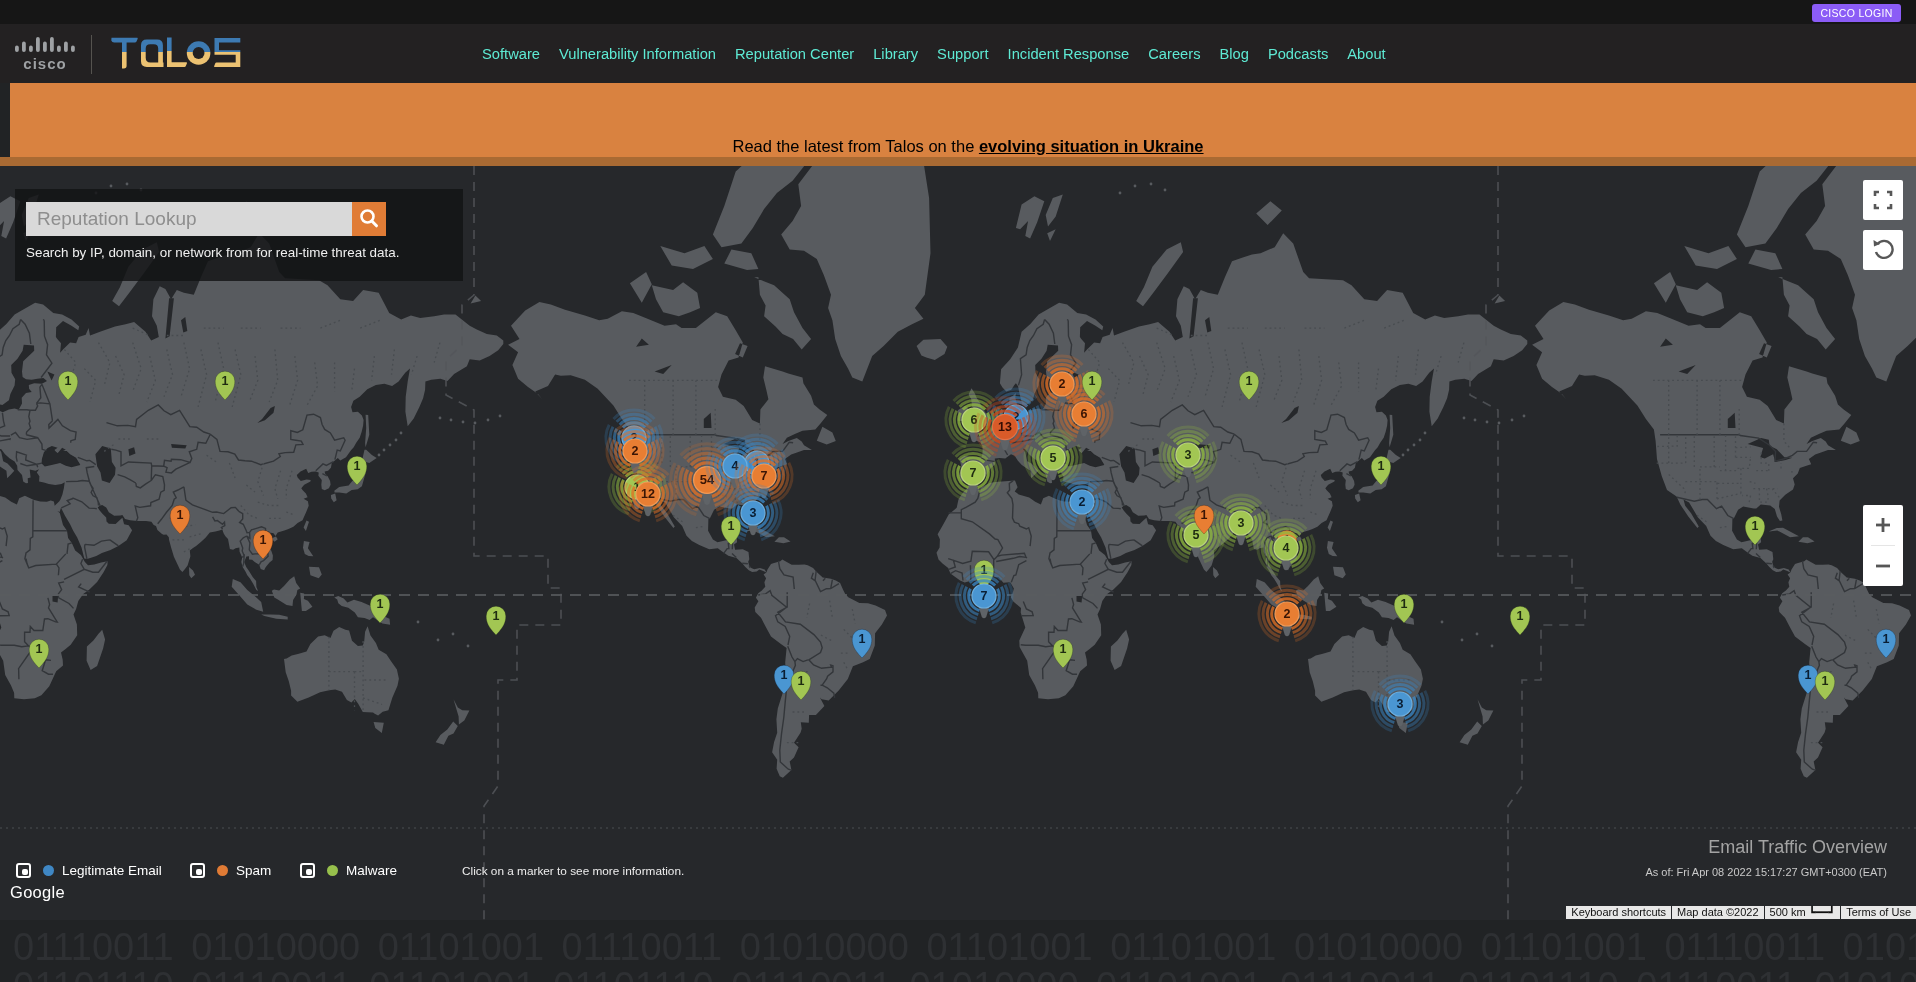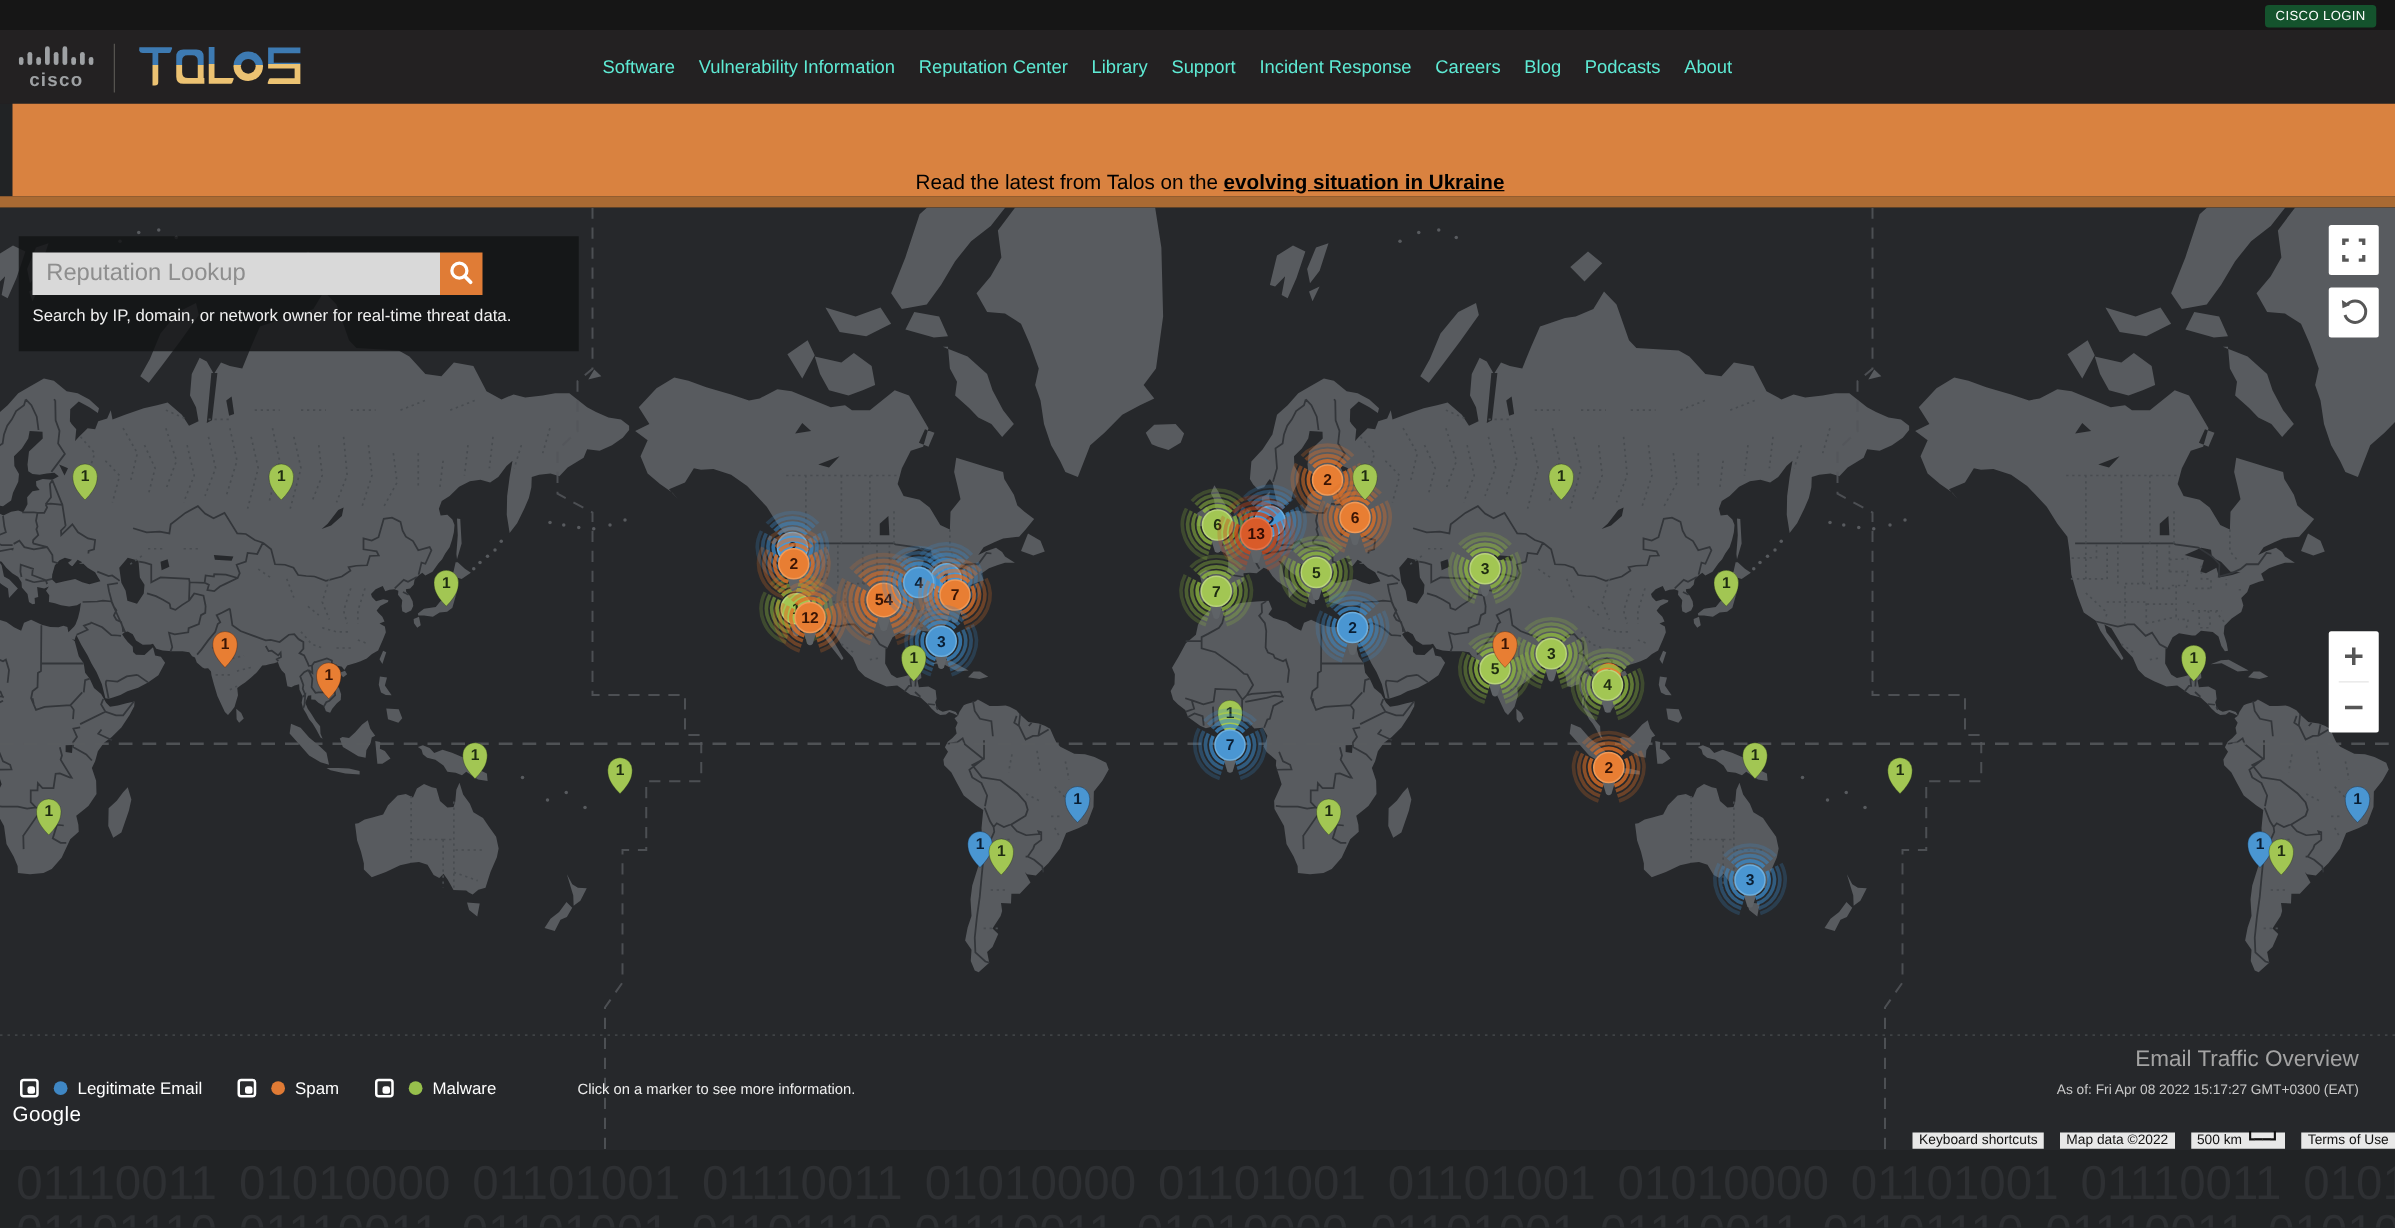--- a/index.html
+++ b/index.html
@@ -1,34 +1,34 @@
 <!DOCTYPE html>
 <html><head><meta charset="utf-8"><style>
 *{margin:0;padding:0;box-sizing:border-box}
 body{width:1916px;height:982px;overflow:hidden;background:#212325;font-family:"Liberation Sans",sans-serif;position:relative}
 .topbar{position:absolute;left:0;top:0;width:1916px;height:24px;background:#161616}
 .header{position:absolute;left:0;top:24px;width:1916px;height:59px;background:#232122}
 .sep{position:absolute;left:91px;top:35px;width:1px;height:39px;background:#55534f}
-.login{position:absolute;left:1812px;top:4px;width:89px;height:18px;background:#14532d;border-radius:3px;color:#fff;font-size:10.5px;text-align:center;line-height:18px;letter-spacing:0.3px}
+.login{position:absolute;left:1812px;top:4px;width:89px;height:18px;background:#8b5cf6;border-radius:3px;color:#fff;font-size:10.5px;text-align:center;line-height:18px;letter-spacing:0.3px}
 .nav{position:absolute;left:482px;top:46px;width:1000px;color:#5eead4;font-size:14.7px;white-space:nowrap}
 .nv{margin-right:19px}
 .banner{position:absolute;left:10px;top:83px;width:1916px;height:74px;background:#d98240;color:#000000;font-size:16.5px;text-align:center;line-height:74px;padding-top:26px}
 .banner b{text-decoration:underline}
 .bannerstrip{position:absolute;left:0;top:157px;width:1916px;height:9px;background:#a96a33}
 .mapwrap{position:absolute;left:0;top:166px;width:1916px;height:754px;overflow:hidden}
 .spanel{position:absolute;left:15px;top:23px;width:448px;height:92px;background:rgba(18,19,21,0.82);z-index:5}
 .sinput{position:absolute;left:11px;top:13px;width:326px;height:34px;background:#d9d9d9;color:#8e8e8e;font-size:19px;line-height:34px;padding-left:11px}
 .sbtn{position:absolute;left:337px;top:13px;width:34px;height:34px;background:#e07c36}
 .shint{position:absolute;left:11px;top:56px;color:#f0f0f0;font-size:13.4px;white-space:nowrap}
 .ctl{position:absolute;background:#fff;border-radius:2px;z-index:5}
 .emailtitle{position:absolute;right:29px;top:671px;color:#a3a3a3;font-size:18px;z-index:5}
 .asof{position:absolute;right:29px;top:700px;color:#c9c9c9;font-size:11px;z-index:5}
 .google{position:absolute;left:10px;top:717px;color:#fff;font-size:16.5px;font-weight:normal;letter-spacing:0.3px;z-index:5}
 .attr{position:absolute;right:0;top:740px;height:13px;z-index:5;font-size:11px;color:#111;white-space:nowrap}
-.attr span{background:#e8e8e8;padding:0 5px;margin-left:13px;display:inline-block;height:13px;line-height:13px}
+.attr span{background:#e8e8e8;padding:0 5px;margin-left:1px;display:inline-block;height:13px;line-height:13px}
 .leg{position:absolute;top:697px;color:#fff;font-size:13.5px;z-index:5}
 .cb{display:inline-block;width:15px;height:15px;border:2px solid #fff;border-radius:3px;background:#2a2c2e;vertical-align:-3px;position:relative}
 .cb:after{content:"";position:absolute;left:3.5px;top:3.5px;width:6px;height:6px;background:#fff;border-radius:2px}
 .dot{display:inline-block;width:11px;height:11px;border-radius:6px;vertical-align:-1px;margin:0 8px 0 12px}
 .clickinfo{position:absolute;left:462px;top:698px;color:#ededed;font-size:11.8px;z-index:5}
 .bin{position:absolute;left:13px;color:#2e3033;font-size:38px;letter-spacing:0px;word-spacing:7px;white-space:nowrap;font-family:"Liberation Sans",sans-serif}
 </style></head><body>
 <div class="topbar"></div>
 <div class="header"></div>
 <svg width="60" height="38" viewBox="0 0 60 38" style="position:absolute;left:15px;top:36px">
@@ -534,21 +534,21 @@
         <path d="M1059.8,498.5 C1056.2,494.0 1053.2,490.0 1053.2,483.0 A9.8,9.8 0 1 1 1072.8,483.0 C1072.8,490.0 1069.8,494.0 1066.2,498.5 L1063.0,502.0 Z" fill="#a2c653" stroke="#1e2b11" stroke-width="0.8" stroke-opacity="0.35"></path>
         <text x="1063" y="487.2" font-size="12.5" font-weight="bold" fill="#1e2b11" text-anchor="middle">1</text>
       </g>
     </svg>
 <div class="spanel">
   <div class="sinput">Reputation Lookup</div>
   <div class="sbtn"><svg width="34" height="34" viewBox="0 0 34 34">
           <circle cx="15.5" cy="14.5" r="6" stroke="#fff" stroke-width="2.6" fill="none"></circle>
           <line x1="19.8" y1="19" x2="24.5" y2="23.8" stroke="#fff" stroke-width="3" stroke-linecap="round"></line>
         </svg></div>
-  <div class="shint">Search by IP, domain, or network owner for real-time threat data.</div>
+  <div class="shint">Search by IP, domain, or network from for real-time threat data.</div>
 </div>
 <div class="ctl" style="left:1863px;top:14px;width:40px;height:40px">
  <svg width="40" height="40" viewBox="0 0 40 40">
         <g stroke="#575757" stroke-width="2.6" fill="none">
           <path d="M12,16 v-4 h4"></path>
           <path d="M24,12 h4 v4"></path>
           <path d="M28,24 v4 h-4"></path>
           <path d="M16,28 h-4 v-4"></path>
         </g>
       </svg>

